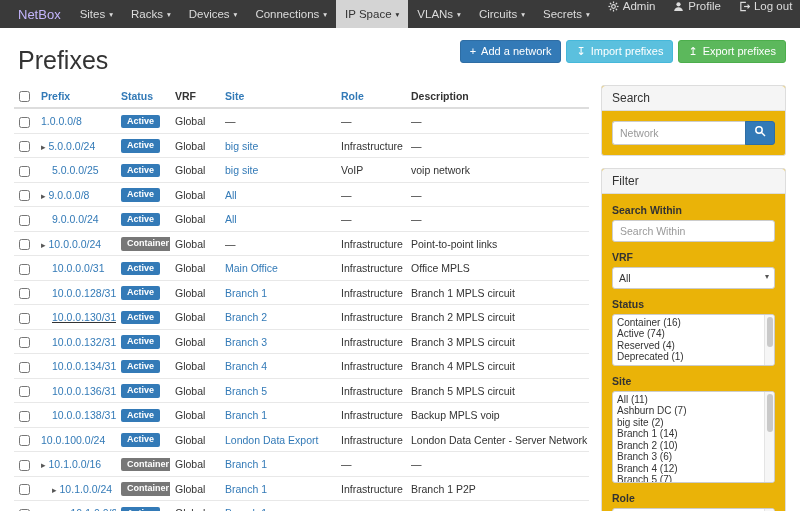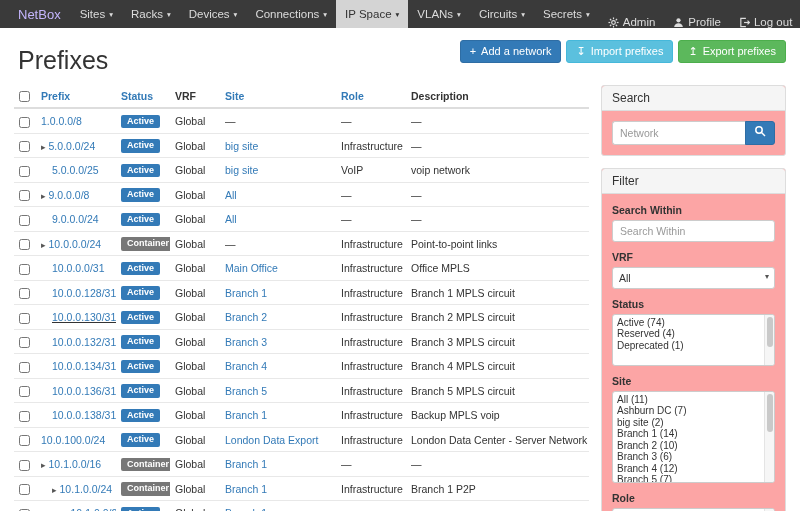--- a/index.html
+++ b/index.html
@@ -8,21 +8,21 @@
   a{text-decoration:none;cursor:pointer}
   .page{width:800px;height:511px;overflow:hidden;position:relative}
 
   
   .navbar{height:28px;background:#3a3a3a;display:flex;align-items:stretch;padding:0 8px;font-size:11.5px}
   .brand{display:flex;align-items:center;padding:0 10px;color:#c4b5fd;font-size:13px;cursor:pointer}
   .nav-menu{display:flex;align-items:stretch}
   .nav-item{display:flex;align-items:center;gap:4px;padding:0 9px;color:#dcdcdc;cursor:pointer;white-space:nowrap}
   .nav-item.active{background:#d4d4d4;color:#333}
   .nav-item .caret{font-size:7.5px;margin-top:1px}
-  .nav-right{margin-left:auto;display:flex;align-items:flex-end}
+  .nav-right{margin-left:auto;display:flex;align-items:flex-start}
   .nav-ic{display:flex;align-items:center}
 
   
   .content{padding:8px 14px 0}
   .page-header{display:flex;align-items:flex-start;justify-content:space-between;margin:2px 0 10px}
   h1.page-title{font-size:25px;font-weight:400;color:#333;line-height:1.15;margin-top:8px;margin-left:4px}
   .actions{display:flex;gap:5px;margin-top:2px}
   .btn{display:inline-flex;align-items:center;gap:5px;font-size:11px;padding:4px 9px;border-radius:3px;
     color:#fff;border:1px solid transparent;cursor:pointer;font-family:inherit;line-height:1.2}
   .btn-primary{background:#337ab7;border-color:#2e6da4}
@@ -41,21 +41,21 @@
   th a{color:#337ab7;font-weight:bold}
   td{font-size:10.5px;padding:4.5px 5px;border-top:1px solid #e8e8e8;white-space:nowrap;overflow:hidden}
   tbody tr:first-child td{border-top:0}
   input[type=checkbox]{width:11px;height:11px;margin:0;vertical-align:middle;cursor:pointer}
   .cell-link{color:#337ab7}
   .prefix-wrap{display:inline-block}
   .tree-arrow{color:#555;font-size:9px;margin-right:3px}
   .badge{display:inline-block;font-size:9px;font-weight:bold;color:#fff;padding:2px 6px 2.5px;border-radius:2px;line-height:1}
 
   
-  .panel{border:1px solid #ddd;border-radius:3px;margin-bottom:12px;background:#fca5a5}
+  .panel{border:1px solid #ddd;border-radius:3px;margin-bottom:12px;background:#eab308}
   .panel-heading{background:#f5f5f5;border-bottom:1px solid #ddd;padding:5px 10px;font-size:12px;border-radius:3px 3px 0 0;color:#333}
   .panel-body{padding:10px}
   .input-group{display:flex}
   .form-control{width:100%;height:24px;border:1px solid #ccc;border-radius:3px;padding:2px 7px;font-size:10.5px;color:#555;font-family:inherit;background:#fff}
   .form-control::placeholder{color:#999}
   .input-group .form-control{border-radius:3px 0 0 3px;border-right:0;flex:1;min-width:0}
   .search-btn{width:30px;height:24px;background:#337ab7;border:1px solid #2e6da4;border-radius:0 3px 3px 0;
     display:flex;align-items:center;justify-content:center;cursor:pointer}
   .filter-label{display:block;font-size:10.5px;font-weight:bold;margin:9px 0 4px;color:#333}
   .filter-label.first{margin-top:0}
@@ -384,20 +384,21 @@
             <div class="select-wrap">
               <select>
                 <option>All</option>
               </select>
               <span class="select-caret">▾</span>
             </div>
 
             <label class="filter-label">Status</label>
             <div class="listbox" style="height:52px">
               <div class="lb-options">
+                  <div class="lb-option">Container (16)</div>
                   <div class="lb-option">Active (74)</div>
                   <div class="lb-option">Reserved (4)</div>
                   <div class="lb-option">Deprecated (1)</div>
                 </div>
               <div class="lb-scroll">
                   <div class="lb-thumb" style="height:30px"></div>
                 </div>
             </div>
 
             <label class="filter-label">Site</label>

